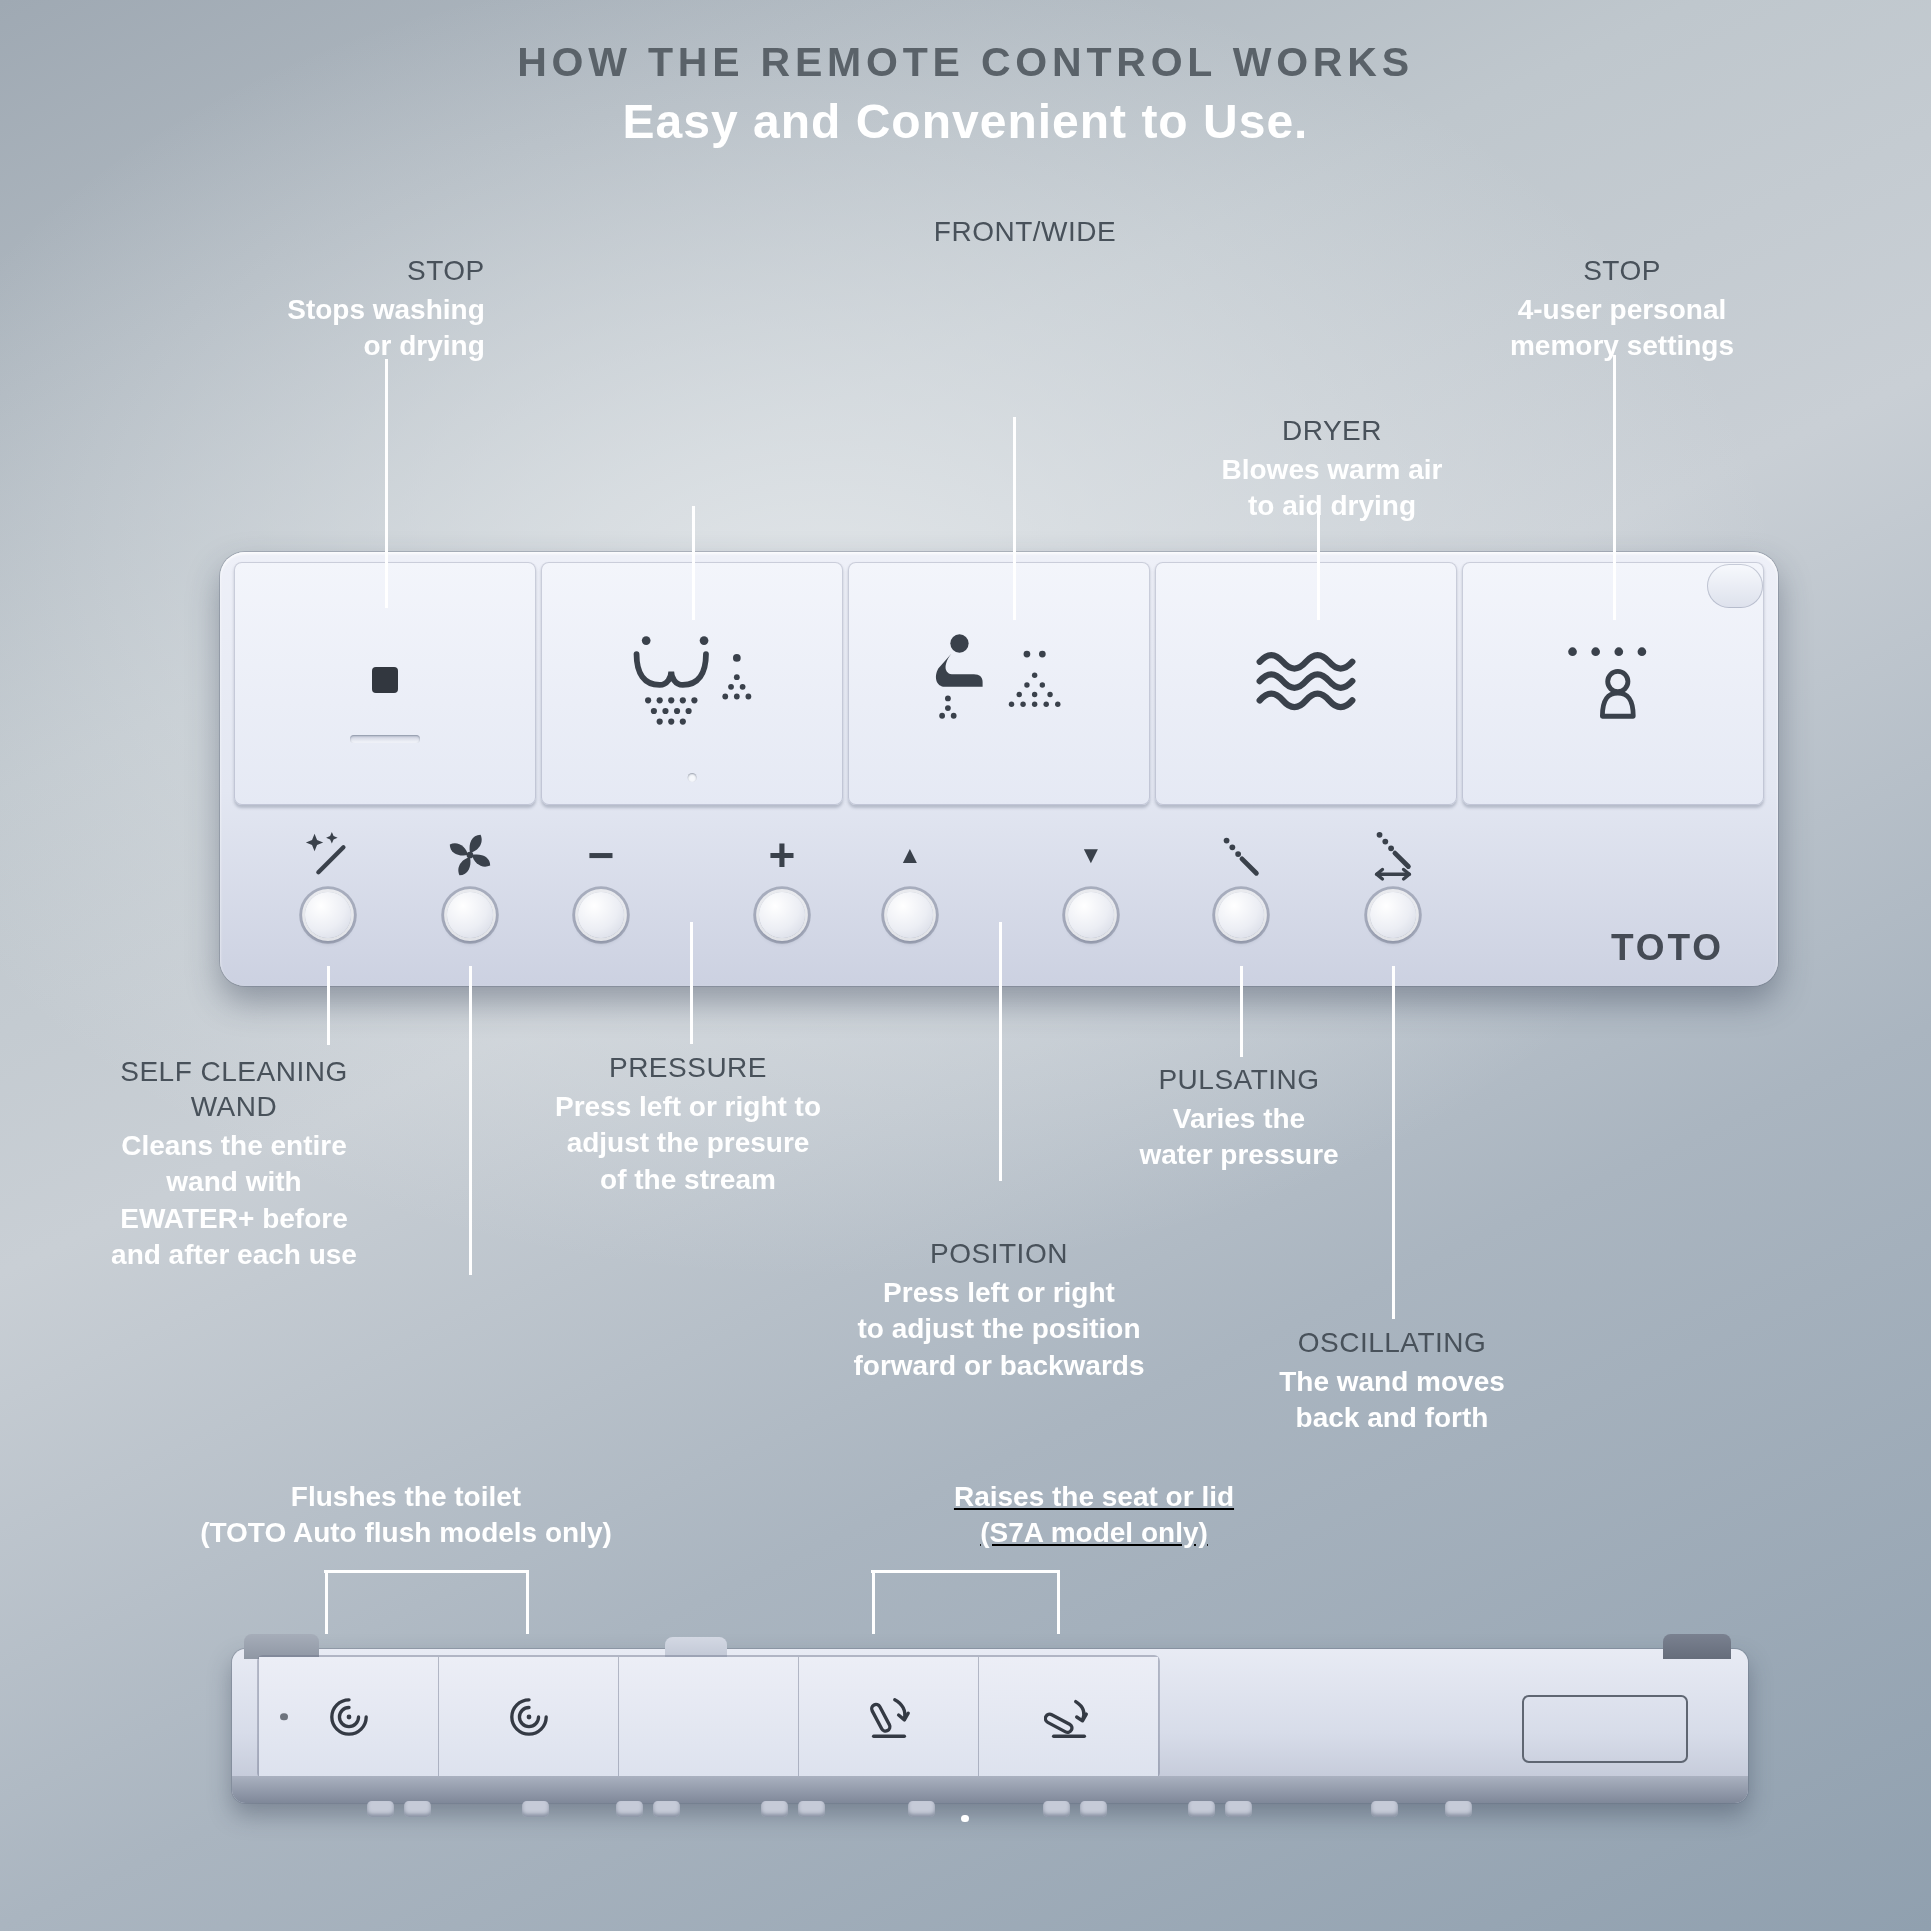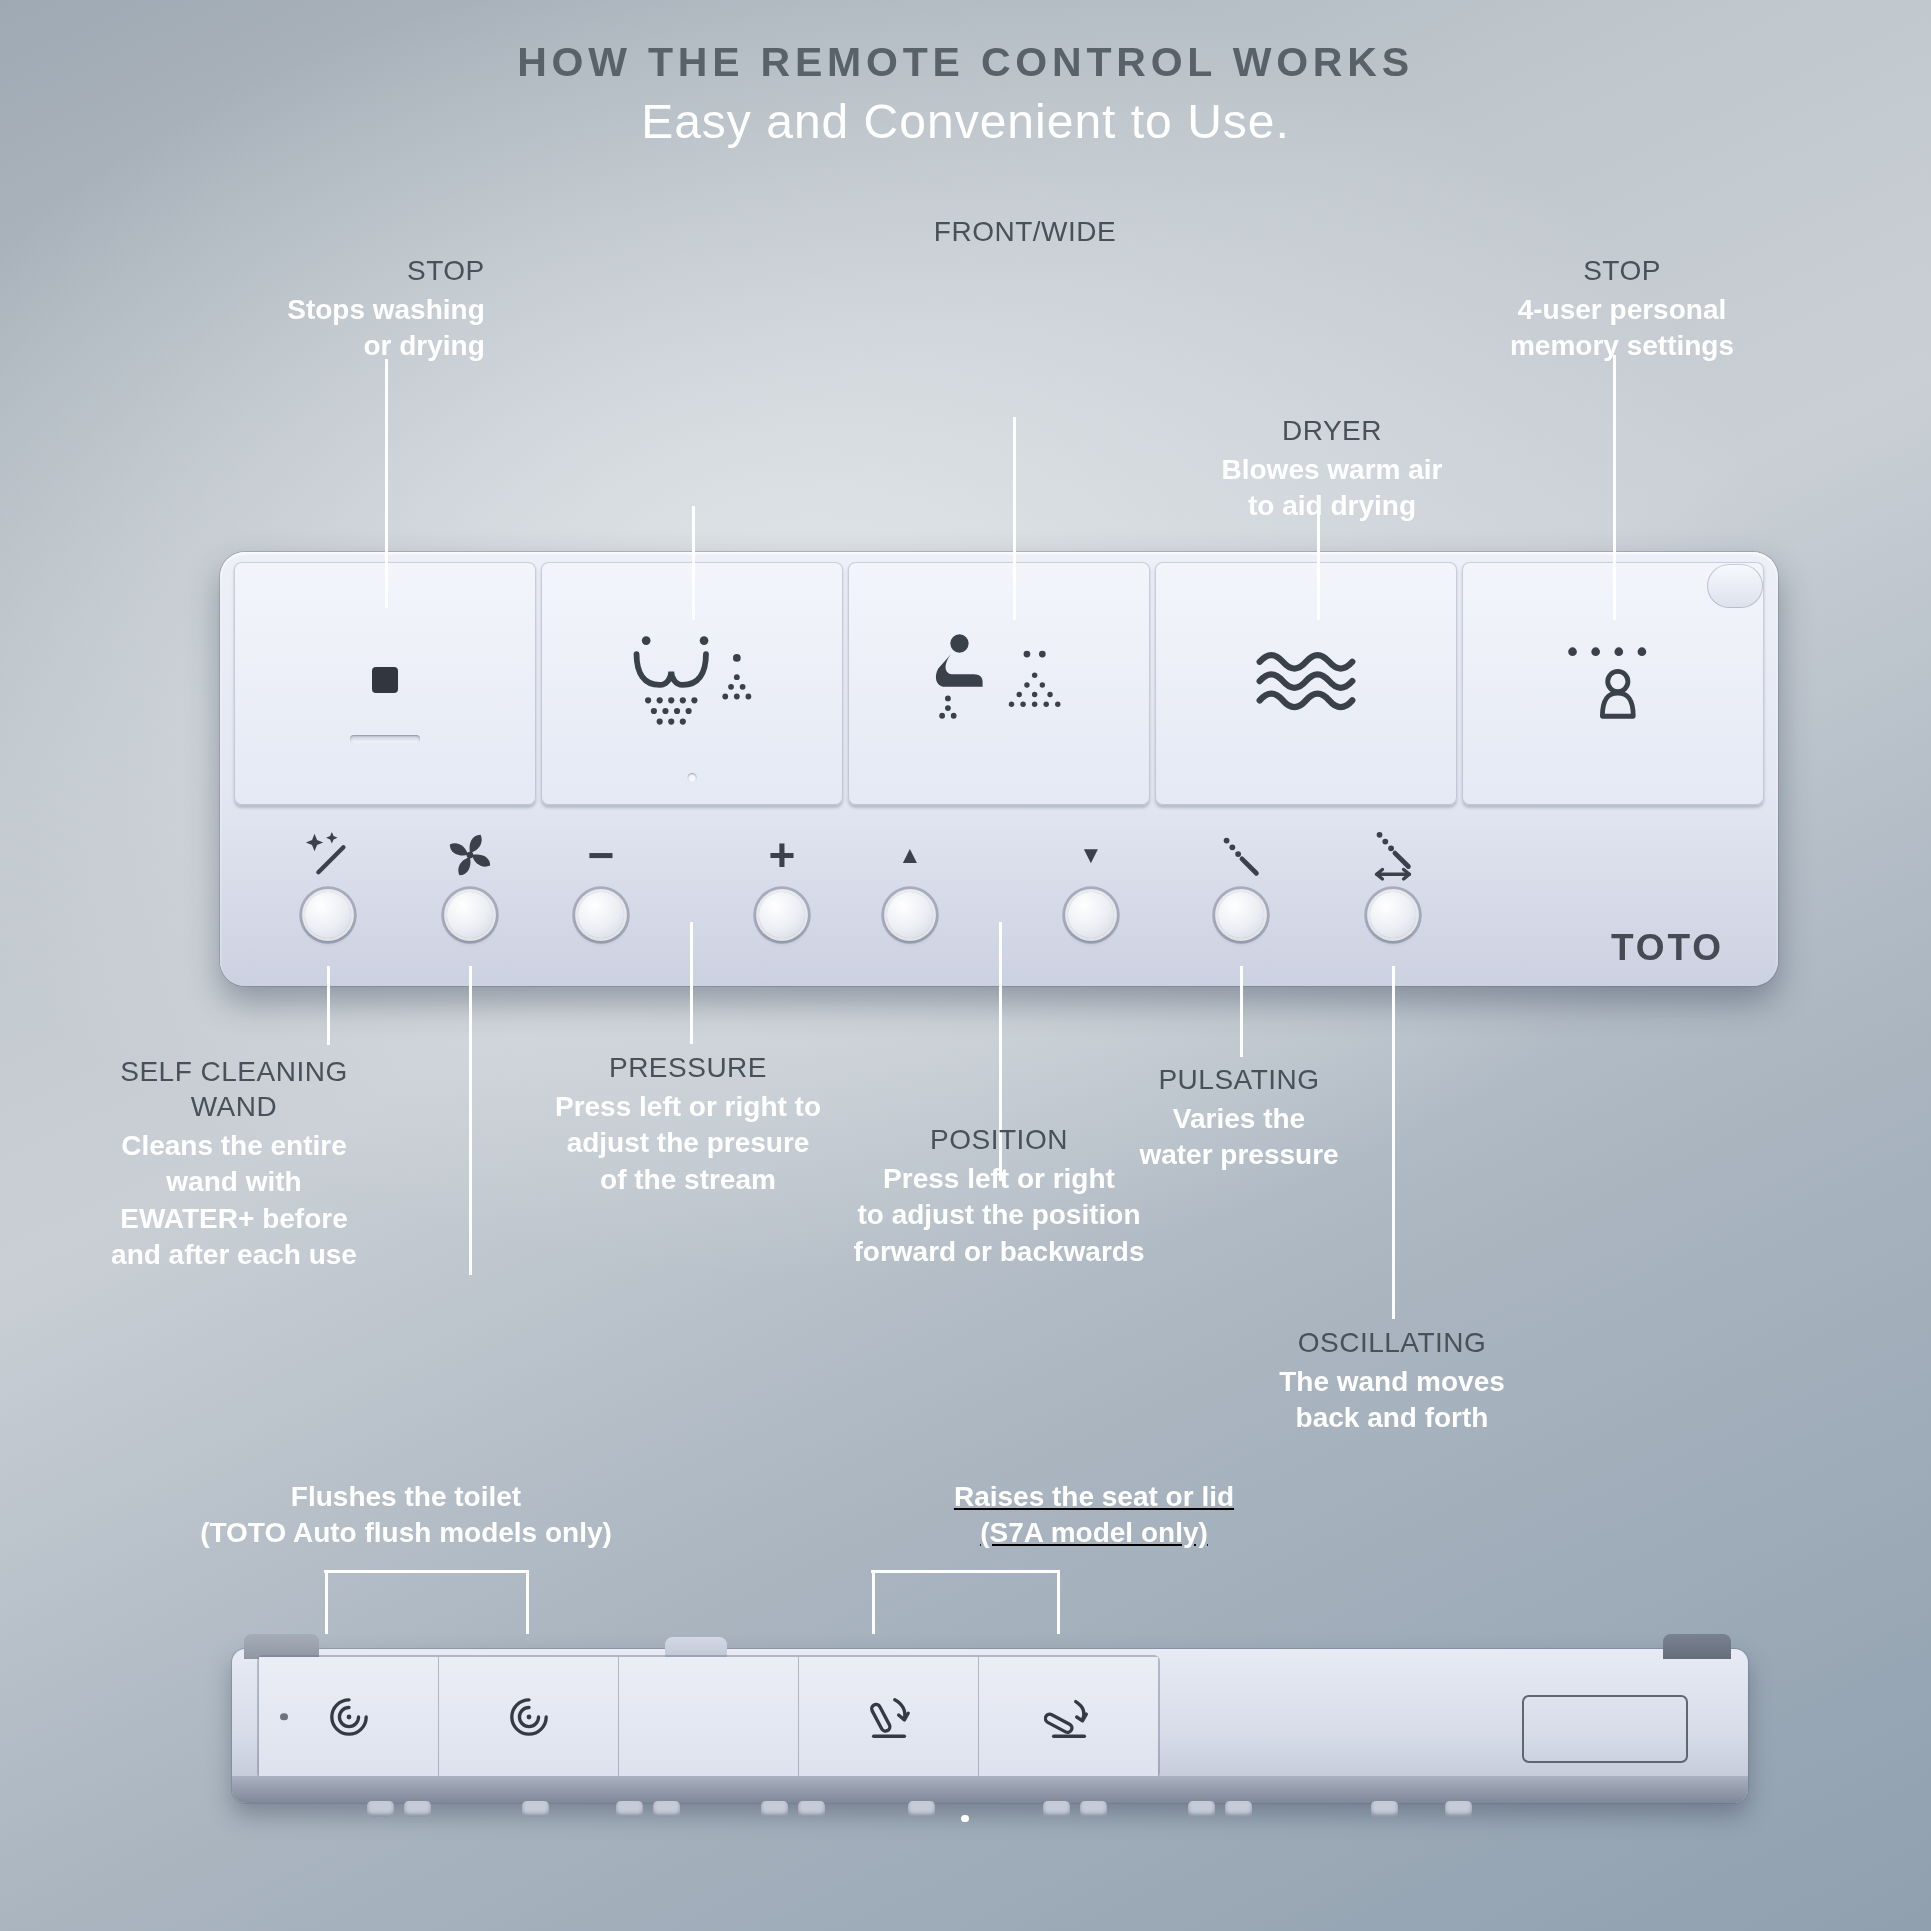--- a/index.html
+++ b/index.html
@@ -4,21 +4,21 @@
 <style>
   html,body{margin:0;padding:0;}
   body{width:1931px;height:1931px;font-family:"Liberation Sans",sans-serif;}
   #canvas{position:relative;width:1931px;height:1931px;overflow:hidden;
     background:
       radial-gradient(1352px 917px at 42% 32%, rgba(228,232,235,.9), rgba(228,232,235,0) 72%),
       linear-gradient(155deg,#9fa9b3 0%,#bfc7cd 28%,#c9cfd5 45%,#aab5c0 68%,#90a0af 100%);}
   
   .hdr{position:absolute;left:0;top:39px;width:100%;text-align:center;z-index:6;}
   .hdr-title{font-size:41px;letter-spacing:4.8px;color:#5a6269;font-weight:bold;}
-  .hdr-sub{font-size:48px;letter-spacing:1px;color:#ffffff;font-weight:normal;margin-top:7.7px;}
+  .hdr-sub{font-size:48px;letter-spacing:1px;color:#ffffff;font-weight:bold;margin-top:7.7px;}
   
   .callout{position:absolute;transform:translateX(-50%);text-align:center;z-index:6;width:max-content;}
   .c-title{font-size:28px;font-weight:normal;color:#48515a;letter-spacing:0.5px;white-space:pre-line;line-height:1.25;}
   .c-desc{font-size:28px;font-weight:bold;color:#ffffff;white-space:pre-line;line-height:1.3;margin-top:3.9px;}
   .c-white{font-size:28px;font-weight:bold;color:#ffffff;white-space:pre-line;line-height:1.3;}
   .vline{position:absolute;width:2.9px;margin-left:-1.4px;background:#fff;z-index:5;}
   .hline{position:absolute;height:2.9px;background:#fff;z-index:5;}
   
   .remote-front{position:absolute;left:220px;top:552px;width:1558px;height:434px;z-index:1;
     background:linear-gradient(180deg,#eef0f8 0%,#e3e7f2 55%,#ccd1e1 100%);
@@ -303,21 +303,21 @@
 wand with
 EWATER+ before
 and after each use</div>
   </div>
   <div class="callout" style="left:688px;top:1050px;">
     <div class="c-title">PRESSURE</div>
     <div class="c-desc">Press left or right to
 adjust the presure
 of the stream</div>
   </div>
-  <div class="callout" style="left:999px;top:1122px;">
+  <div class="callout" style="left:999px;top:1236px;">
     <div class="c-title">POSITION</div>
     <div class="c-desc">Press left or right
 to adjust the position
 forward or backwards</div>
   </div>
   <div class="callout" style="left:1239px;top:1062px;">
     <div class="c-title">PULSATING</div>
     <div class="c-desc">Varies the
 water pressure</div>
   </div>

